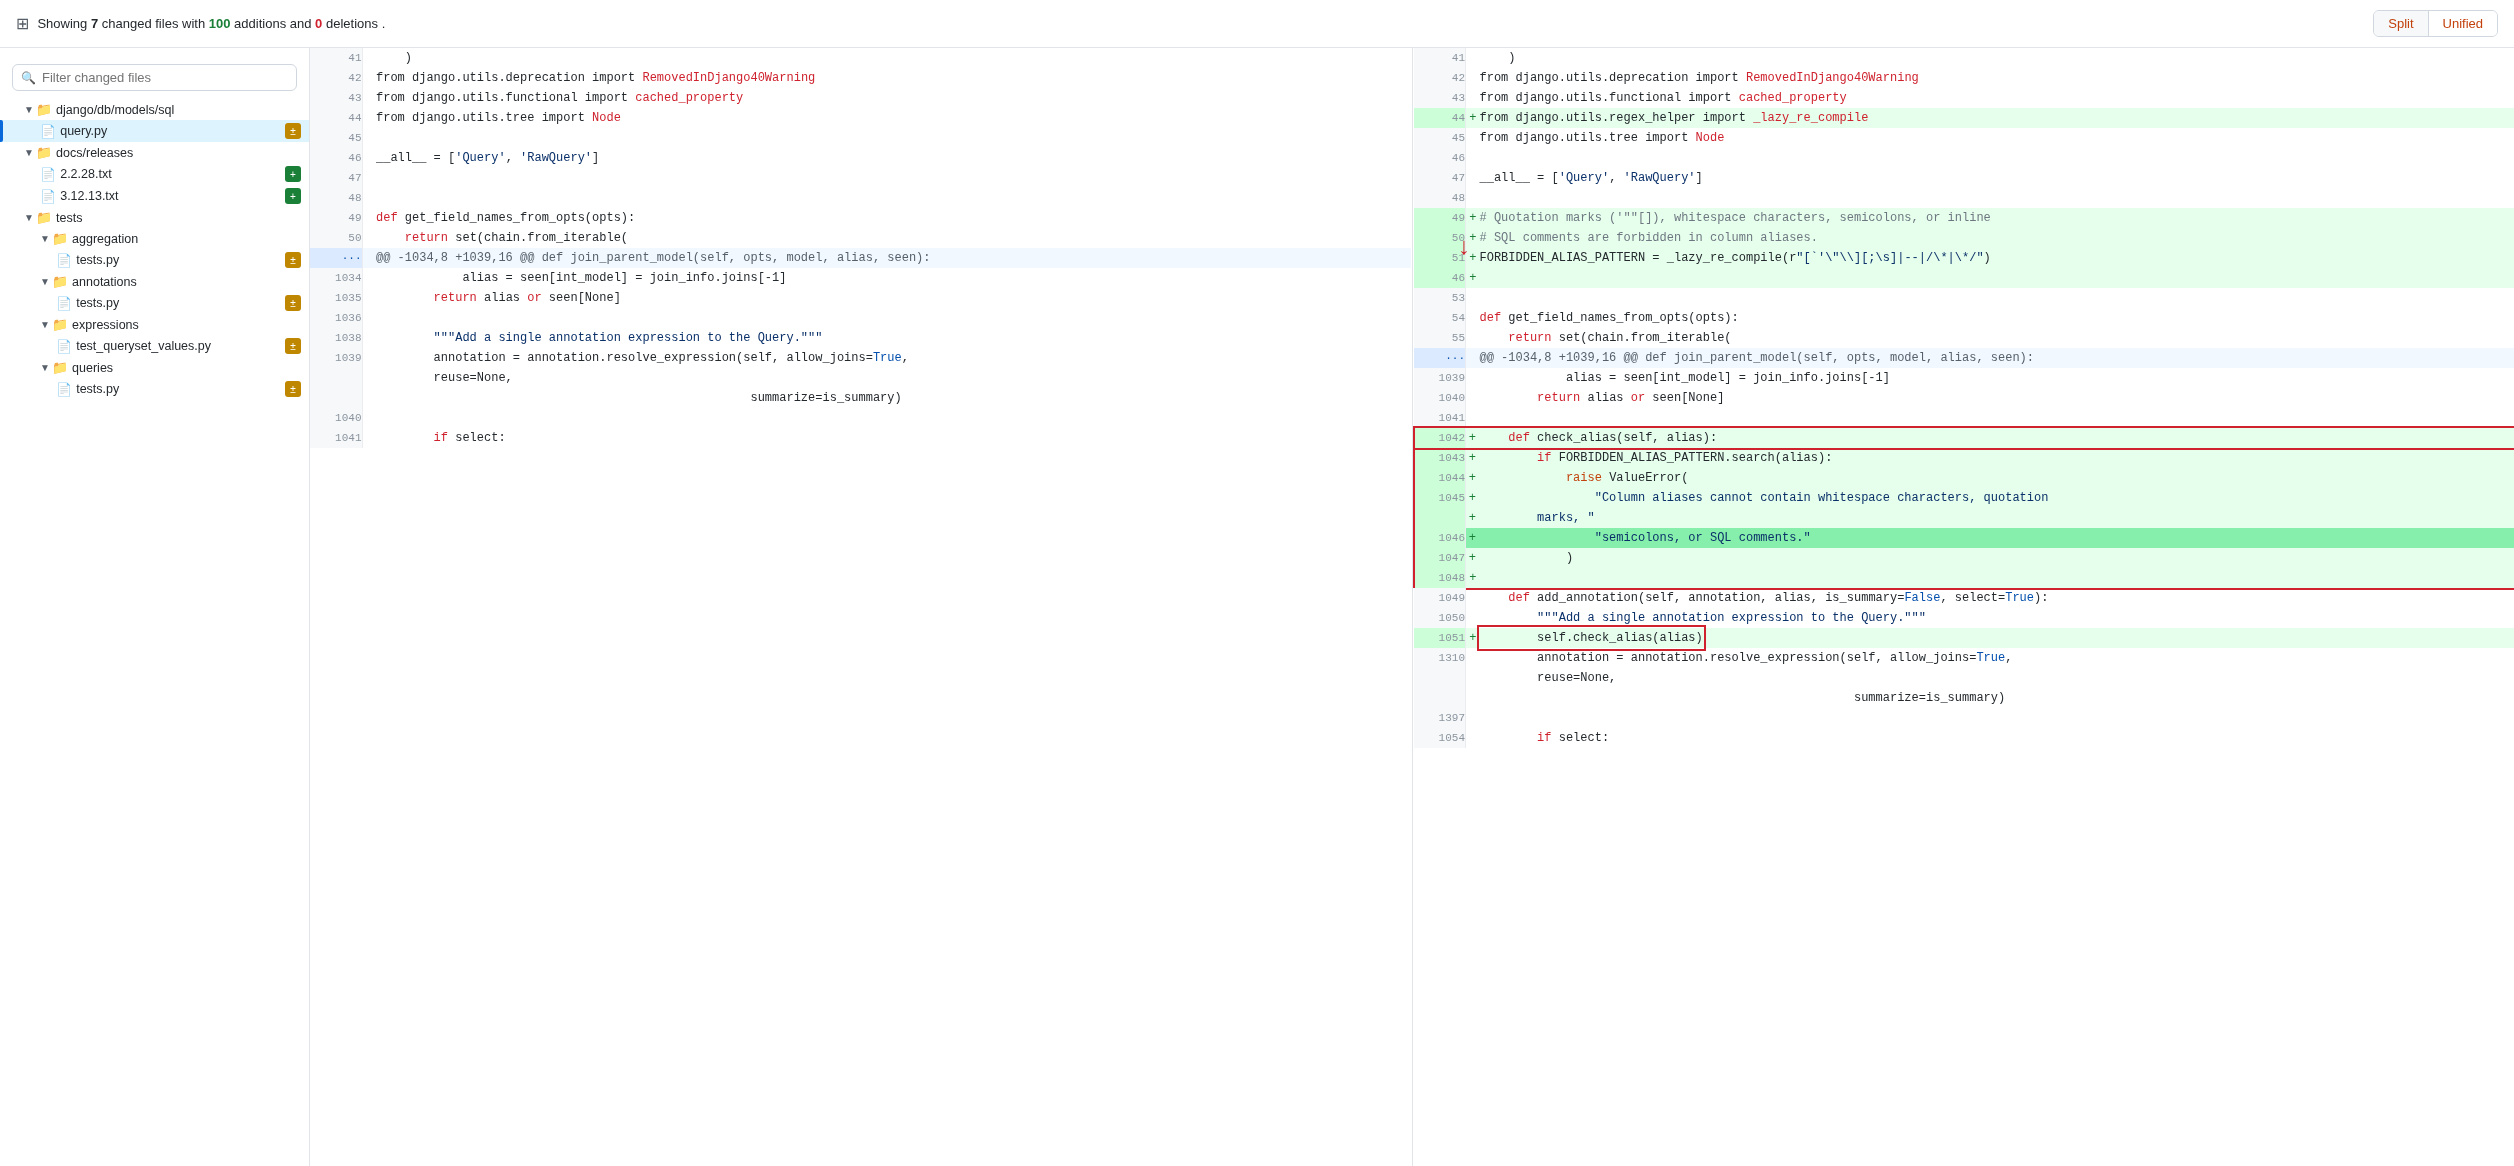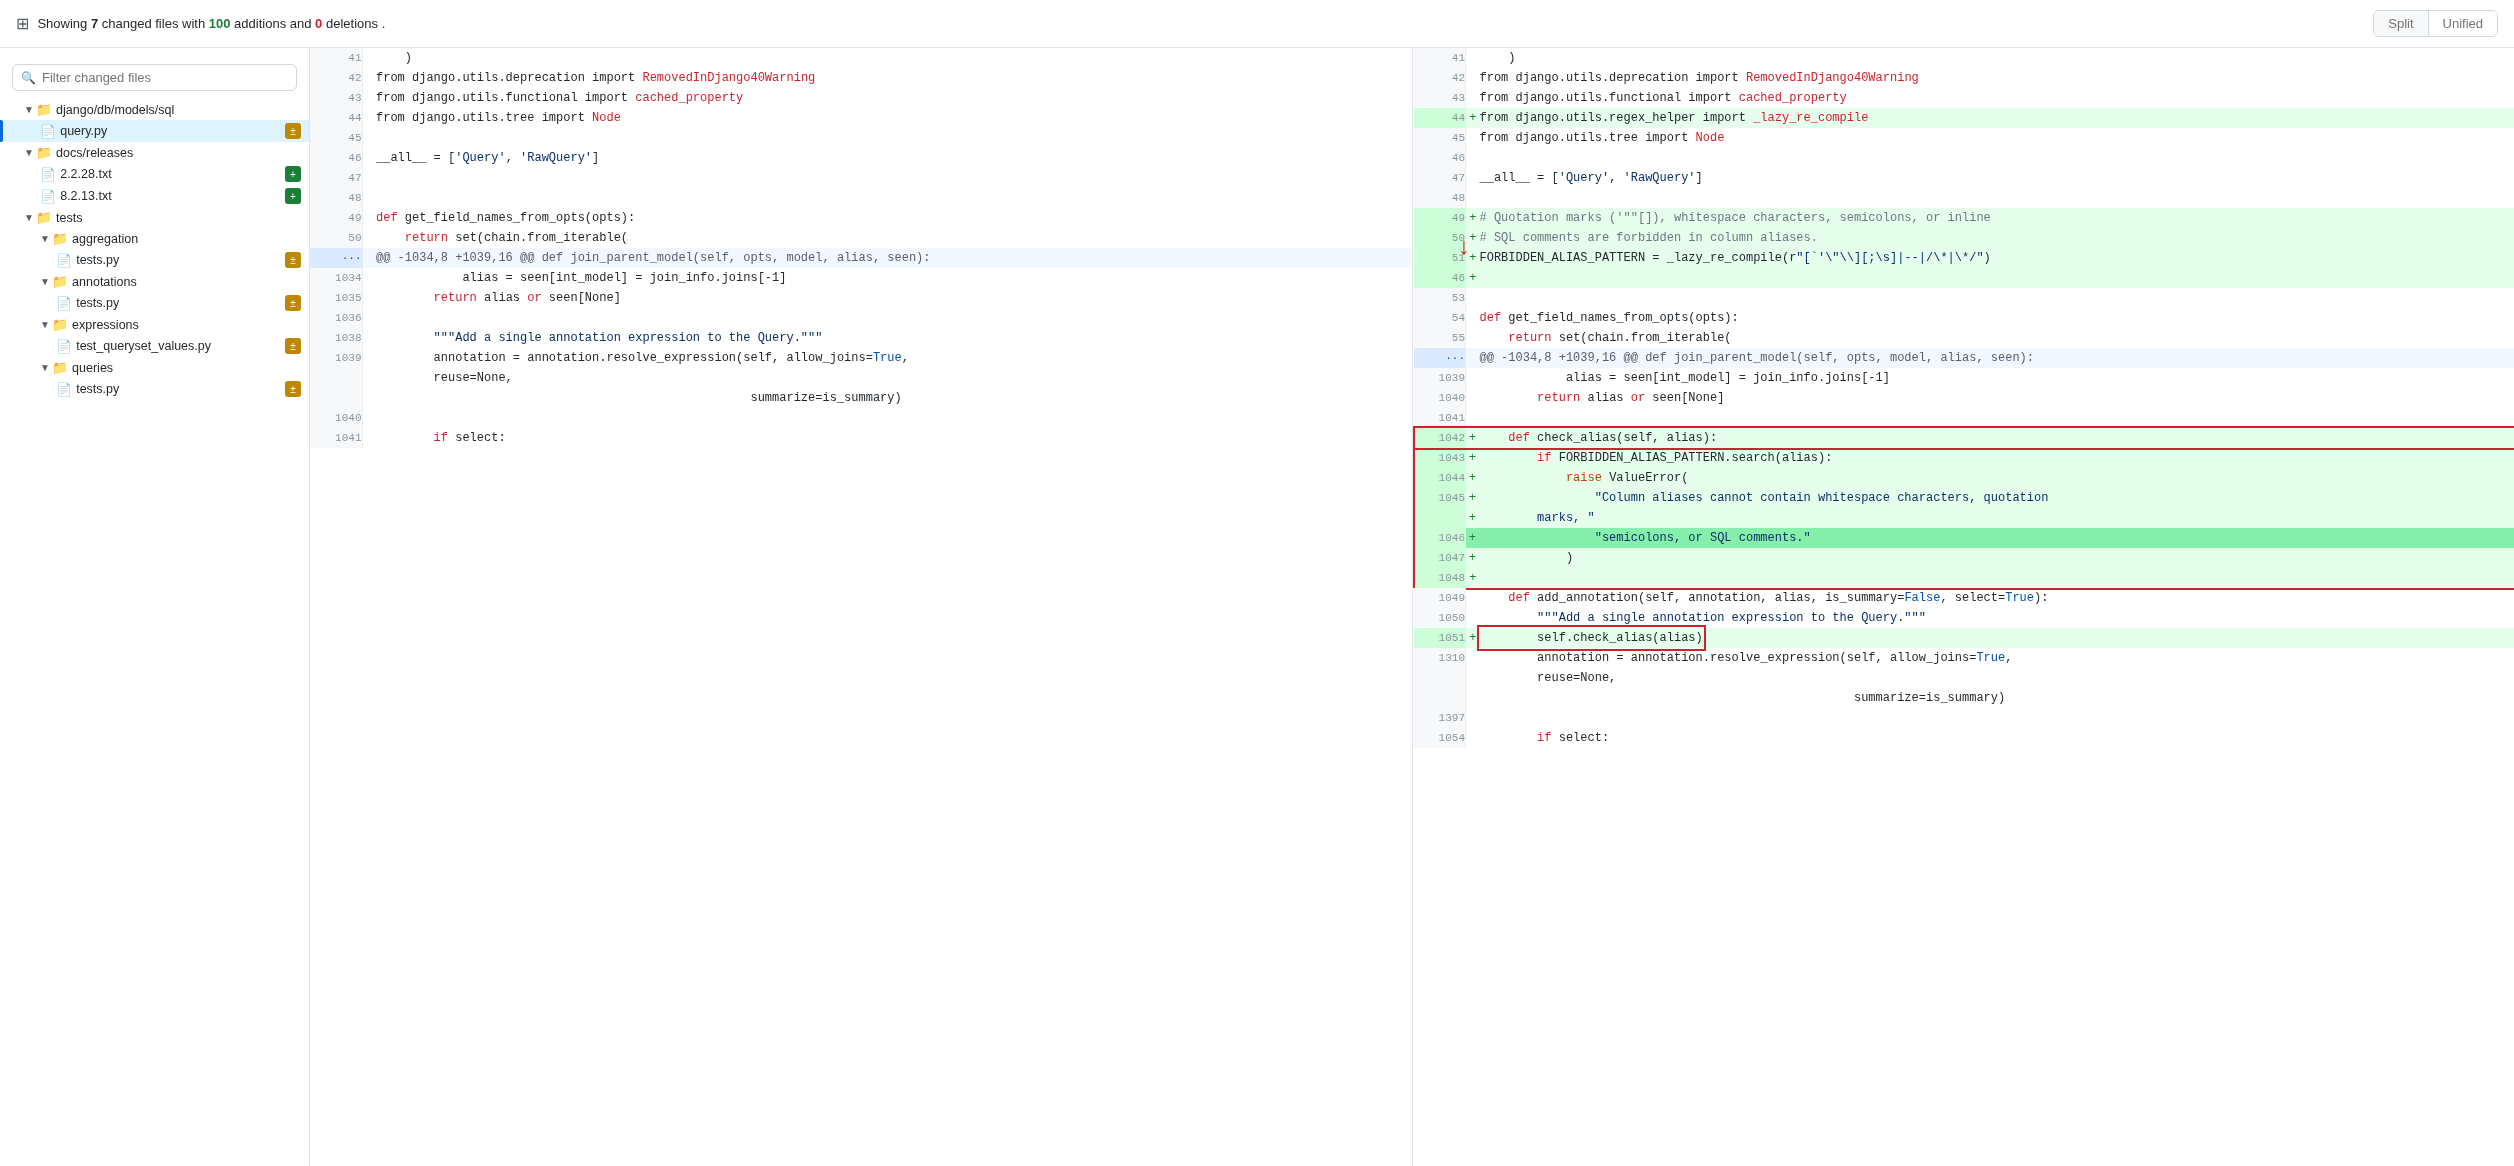--- a/index.html
+++ b/index.html
@@ -8,21 +8,21 @@
     .app-container { display: flex; flex-direction: column; height: 100vh; }
     
     
     .top-bar { display: flex; align-items: center; justify-content: space-between; padding: 8px 16px; border-bottom: 1px solid #e1e4e8; background: #fff; height: 48px; }
     .top-bar-left { display: flex; align-items: center; gap: 8px; font-size: 13px; color: #24292e; }
     .top-bar-left .icon { font-size: 16px; color: #57606a; }
     .top-bar-left strong { font-weight: 600; }
     .top-bar-left .additions { color: #1a7f37; font-weight: 600; }
     .top-bar-left .deletions { color: #cf222e; font-weight: 600; }
     .view-toggle { display: flex; border: 1px solid #d0d7de; border-radius: 6px; overflow: hidden; }
-    .view-btn { padding: 5px 14px; font-size: 13px; background: #f6f8fa; border: none; cursor: pointer; color: #737373; }
+    .view-btn { padding: 5px 14px; font-size: 13px; background: #f6f8fa; border: none; cursor: pointer; color: #c2410c; }
     .view-btn.active { background: #fff; font-weight: 500; }
     .view-btn:first-child { border-right: 1px solid #d0d7de; }
     
     
     .main-layout { display: flex; flex: 1; overflow: hidden; }
     
     
     .sidebar { width: 310px; border-right: 1px solid #e1e4e8; overflow-y: auto; background: #fff; flex-shrink: 0; padding: 8px 0; }
     .search-box { margin: 8px 12px; display: flex; align-items: center; gap: 6px; border: 1px solid #d0d7de; border-radius: 6px; padding: 5px 8px; background: #fff; }
     .search-box input { border: none; outline: none; font-size: 13px; color: #57606a; flex: 1; background: transparent; }
@@ -132,21 +132,21 @@
           <span class="indent"></span>
           <span class="file-icon">📄</span>
           <span class="item-name">2.2.28.txt</span>
           <span class="badge badge-add">+</span>
         </div>
 
         <div class="tree-item">
           <span class="indent"></span>
           <span class="indent"></span>
           <span class="file-icon">📄</span>
-          <span class="item-name">8.2.13.txt</span>
+          <span class="item-name">3.12.13.txt</span>
           <span class="badge badge-add">+</span>
         </div>
 
         <div class="tree-item">
           <span class="indent"></span>
           <span class="chevron">▼</span>
           <span class="folder-icon">📁</span>
           <span class="item-name">tests</span>
         </div>
 

